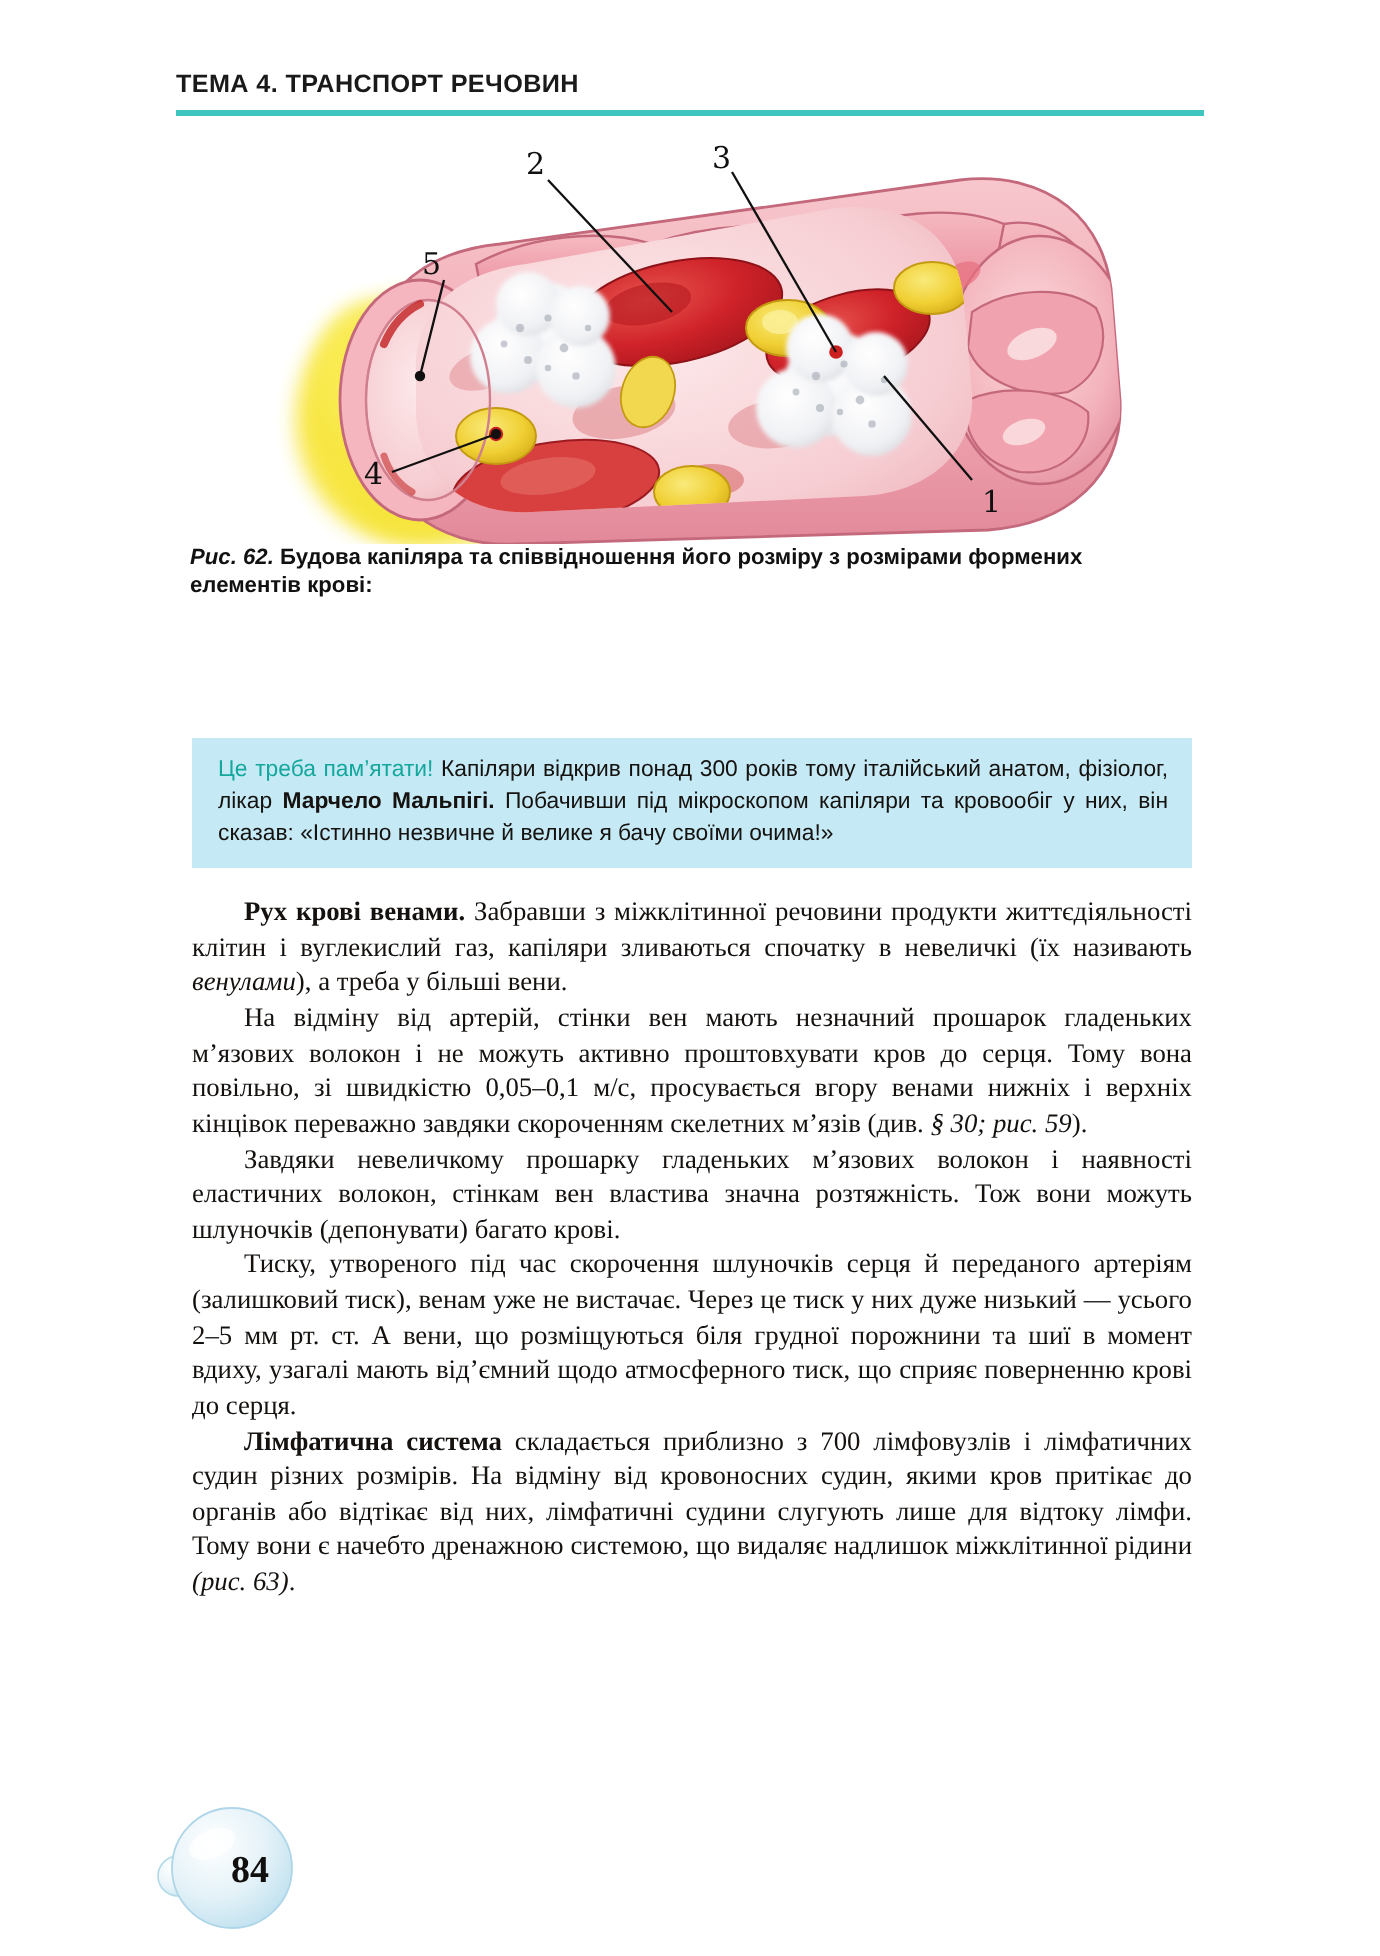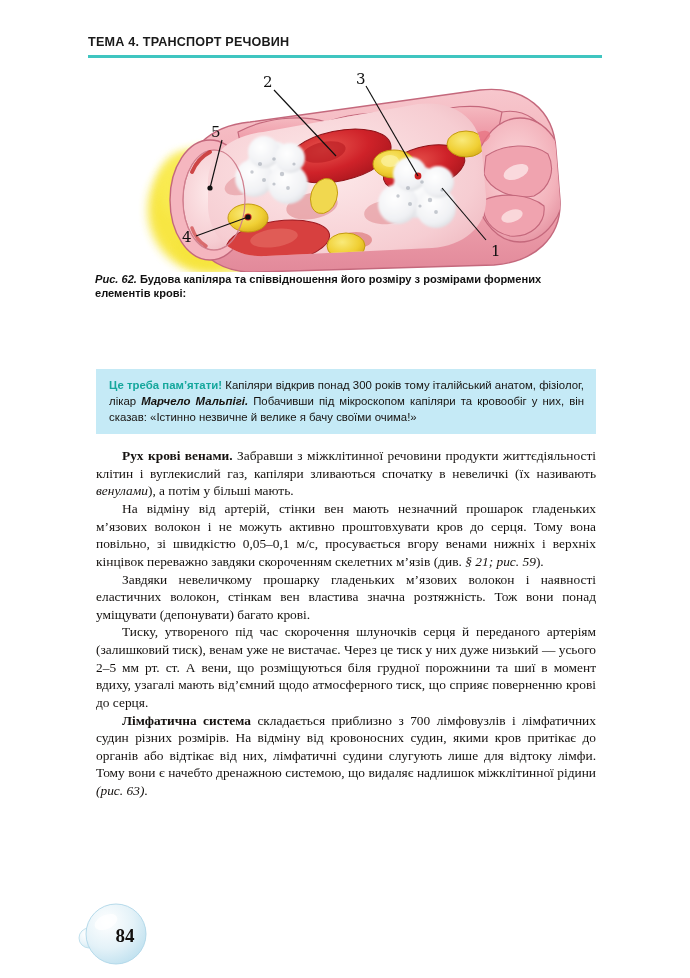--- a/index.html
+++ b/index.html
@@ -107,23 +107,23 @@
     padding: 8px 12px 9px 13px;
     font-family: "Liberation Sans", "DejaVu Sans", sans-serif;
     font-size: 11.4px;
     line-height: 1.41;
     text-align: justify;
     text-indent: 0;
     color: #16120f;
   }
   .callout-lead {
     color: #15a79c;
-    font-weight: bold;
-  }
-  .callout .name { font-weight: bold; font-style: italic; }
+    font-weight: normal;
+  }
+  .callout .name { font-weight: bold; }
 
   
   .folio {
     position: absolute;
     left: 58px;
     top: 898px;
     width: 140px;
     height: 76px;
     text-align: center;
   }
@@ -335,25 +335,25 @@
   </div>
 
 
   <div class="body">
 
 
     <div class="callout">
       <span class="callout-lead">Це треба пам’ятати!</span><span> Капіляри відкрив понад 300 років тому італійський анатом, фізіолог, лікар </span><span class="name">Марчело Мальпігі.</span><span> Побачивши під мікроскопом капіляри та кровообіг у них, він сказав: «Істинно незвичне й велике я бачу своїми очима!»</span>
     </div>
 
-    <p class="para"><span class="b">Рух крові венами.</span><span> Забравши з міжклітинної речовини продукти життєдіяльності клітин і вуглекислий газ, капіляри зливаються спочатку в невеличкі (їх називають </span><span class="i">венулами</span><span>), а потім у більші мають.</span></p>
-
-    <p class="para"><span>На відміну від артерій, стінки вен мають незначний прошарок гладеньких м’язових волокон і не можуть активно проштовхувати кров до серця. Тому вона повільно, зі швидкістю 0,05–0,1 м/с, просувається вгору венами нижніх і верхніх кінцівок переважно завдяки скороченням скелетних м’язів (див. </span><span class="i">§ 21; рис. 59</span><span>).</span></p>
-
-    <p class="para">Завдяки невеличкому прошарку гладеньких м’язових волокон і наявності еластичних волокон, стінкам вен властива значна розтяжність. Тож вони понад уміщувати (депонувати) багато крові.</p>
+    <p class="para"><span class="b">Рух крові венами.</span><span> Забравши з міжклітинної речовини продукти життєдіяльності клітин і вуглекислий газ, капіляри зливаються спочатку в невеличкі (їх називають </span><span class="i">венулами</span><span>), а треба у більші вени.</span></p>
+
+    <p class="para"><span>На відміну від артерій, стінки вен мають незначний прошарок гладеньких м’язових волокон і не можуть активно проштовхувати кров до серця. Тому вона повільно, зі швидкістю 0,05–0,1 м/с, просувається вгору венами нижніх і верхніх кінцівок переважно завдяки скороченням скелетних м’язів (див. </span><span class="i">§ 30; рис. 59</span><span>).</span></p>
+
+    <p class="para">Завдяки невеличкому прошарку гладеньких м’язових волокон і наявності еластичних волокон, стінкам вен властива значна розтяжність. Тож вони можуть шлуночків (депонувати) багато крові.</p>
 
     <p class="para">Тиску, утвореного під час скорочення шлуночків серця й переданого артеріям (залишковий тиск), венам уже не вистачає. Через це тиск у них дуже низький — усього 2–5 мм рт. ст. А вени, що розміщуються біля грудної порожнини та шиї в момент вдиху, узагалі мають від’ємний щодо атмосферного тиск, що сприяє поверненню крові до серця.</p>
 
     <p class="para"><span class="b">Лімфатична система</span><span> складається приблизно з 700 лімфовузлів і лімфатичних судин різних розмірів. На відміну від кровоносних судин, якими кров притікає до органів або відтікає від них, лімфатичні судини слугують лише для відтоку лімфи. Тому вони є начебто дренажною системою, що видаляє надлишок міжклітинної рідини </span><span class="i">(рис. 63)</span><span>.</span></p>
   </div>
 
   <div class="folio">
     <svg width="140" height="76" viewBox="0 0 140 76" xmlns="http://www.w3.org/2000/svg">
       <defs>
         <radialGradient id="bub" cx="0.35" cy="0.3" r="0.8">

